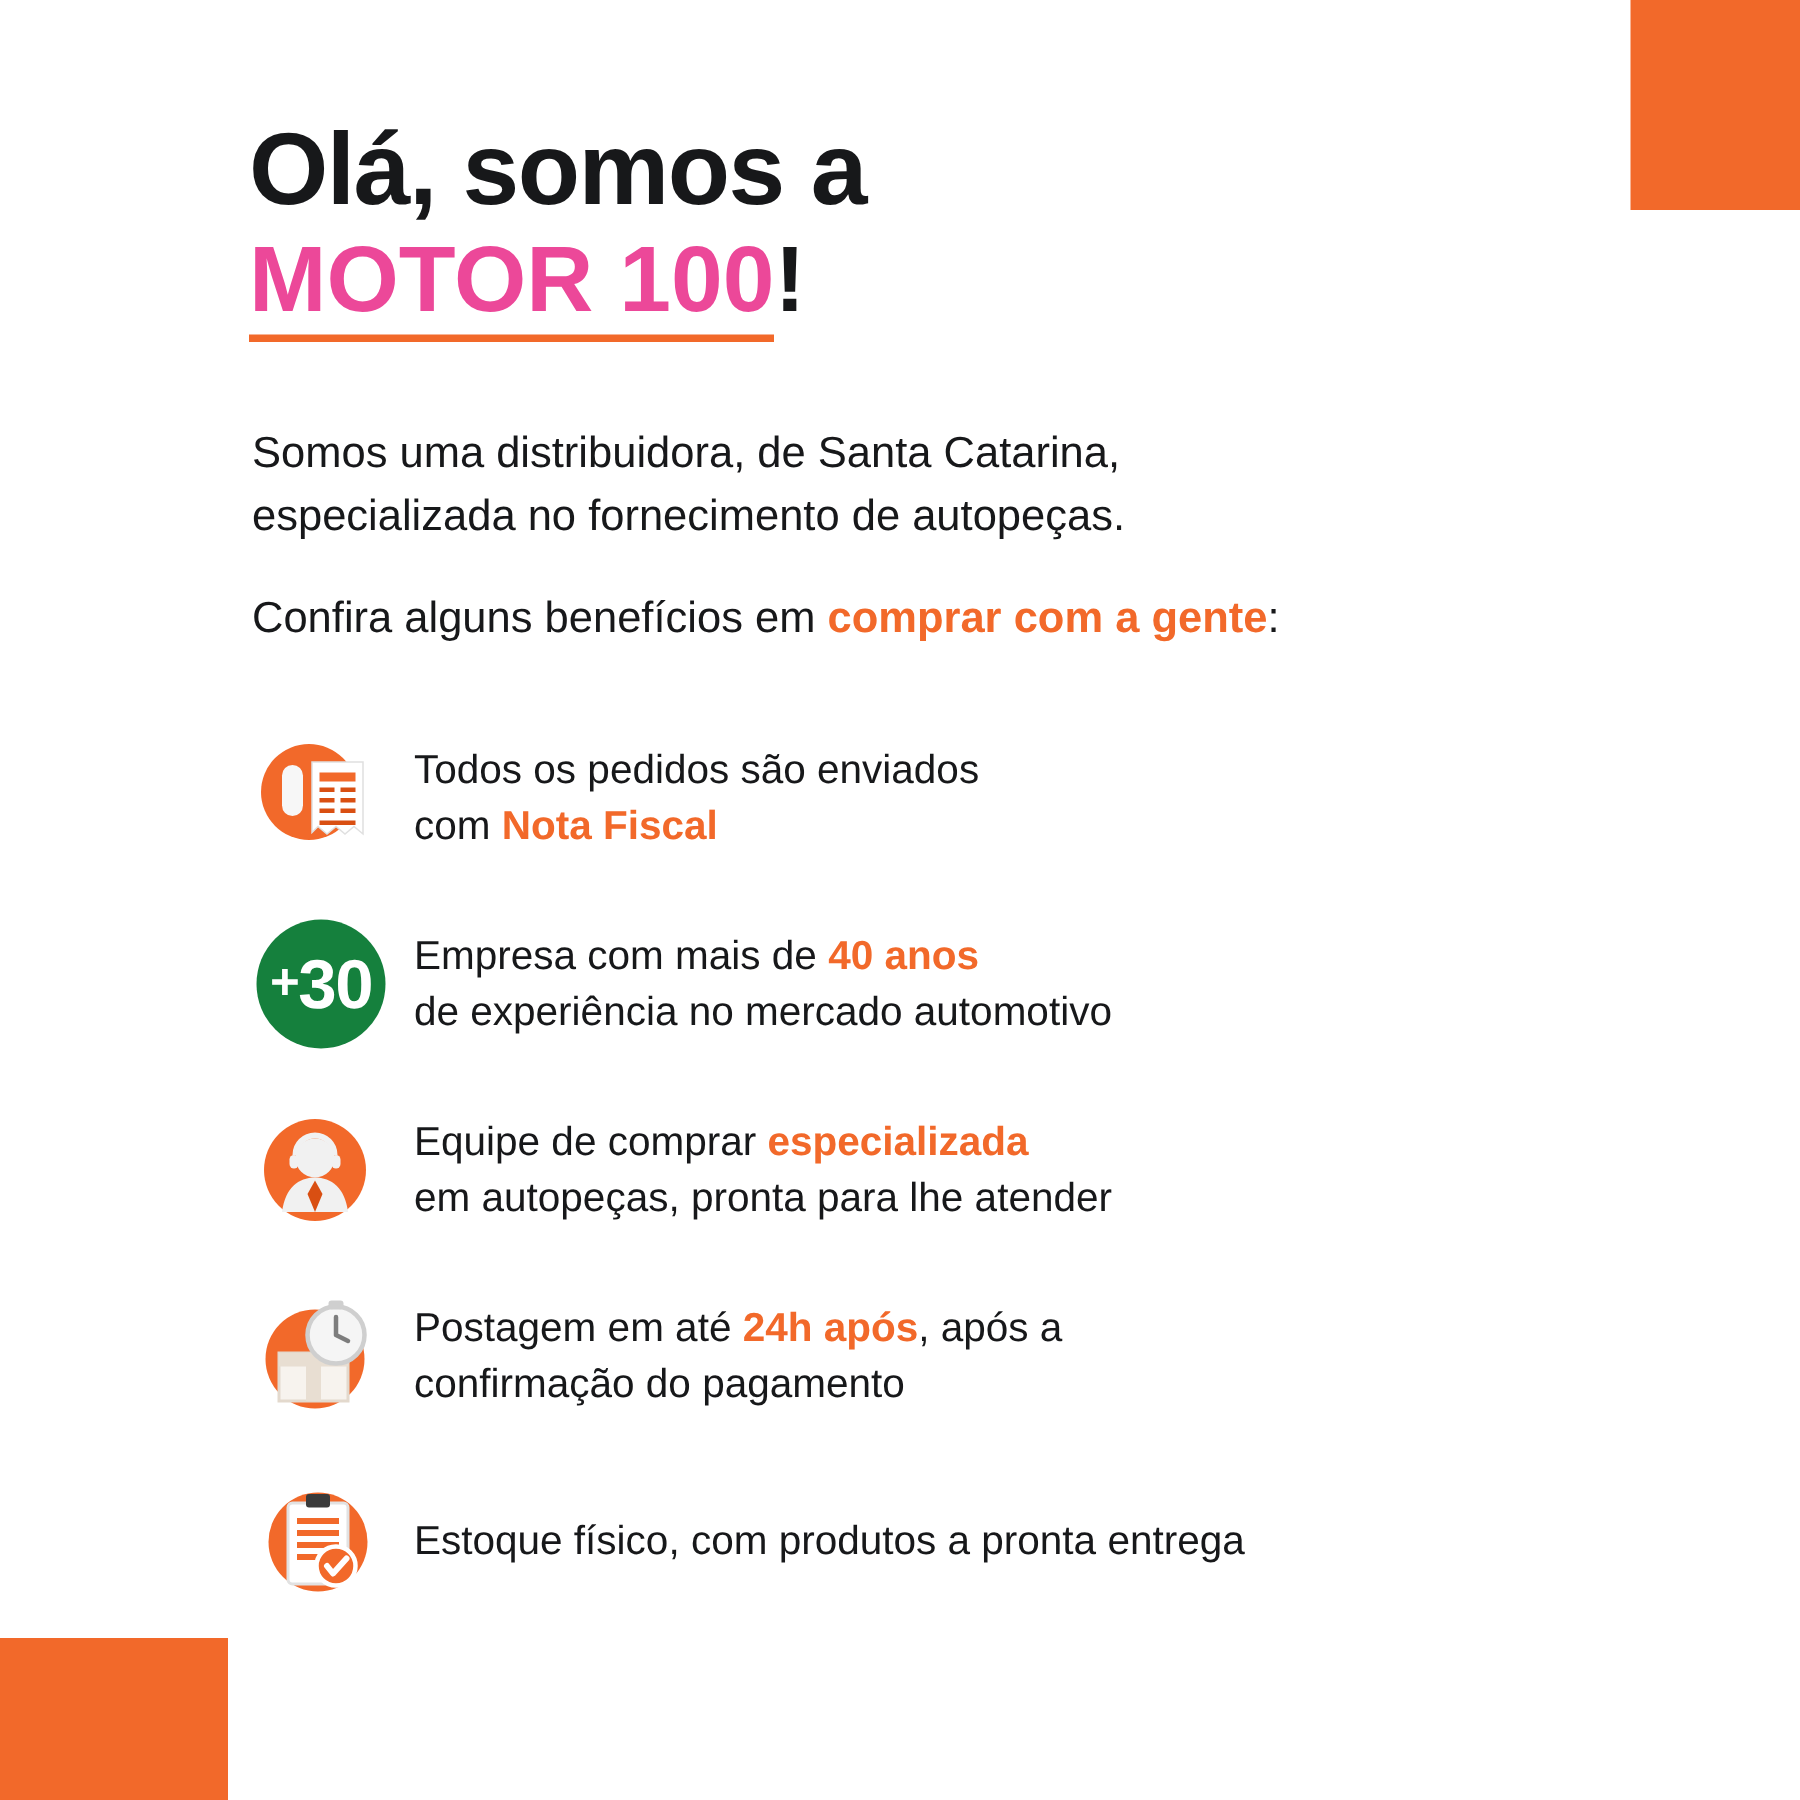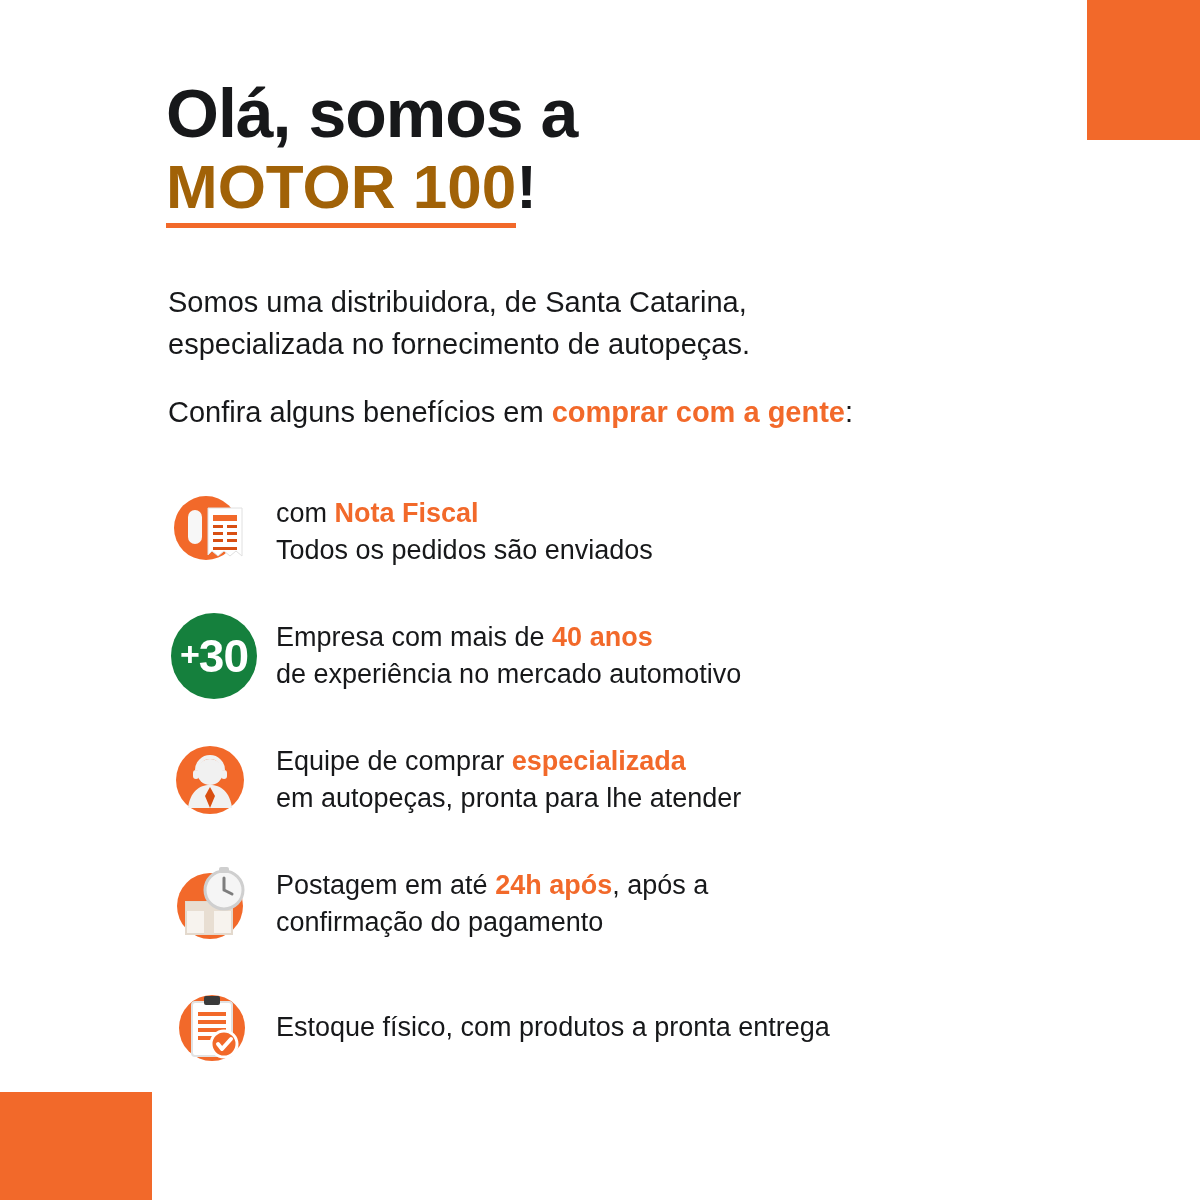--- a/index.html
+++ b/index.html
@@ -52,21 +52,21 @@
   .headline-line2 {
     font-size: 62px;
     font-weight: bold;
     color: #17181a;
     letter-spacing: 0px;
     line-height: 1.1;
     margin-top: 4px;
     white-space: nowrap;
   }
   .headline-brand {
-    color: #a16207;
+    color: #ec4899;
     border-bottom: 5px solid #f2692a;
     padding-bottom: 2px;
   }
   .headline-bang {
     color: #17181a;
   }
 
   
   .intro {
     position: absolute;
@@ -173,24 +173,24 @@
           <rect x="63" y="43" width="10" height="3" fill="#d94f12"></rect>
           <rect x="49" y="50" width="10" height="3" fill="#d94f12"></rect>
           <rect x="63" y="50" width="10" height="3" fill="#d94f12"></rect>
           <rect x="49" y="57" width="10" height="3" fill="#d94f12"></rect>
           <rect x="63" y="57" width="10" height="3" fill="#d94f12"></rect>
           <rect x="49" y="65" width="24" height="3" fill="#d94f12"></rect>
           <rect x="24" y="28" width="14" height="34" rx="7" fill="#f7f7f7"></rect>
         </svg>
       </div>
       <div class="text">
+        <div>Todos os pedidos são enviados</div>
         <div>
           <span>com </span><span class="hl">Nota Fiscal</span>
         </div>
-        <div>Todos os pedidos são enviados</div>
       </div>
     </div>
 
     <div class="benefit">
       <div class="icon-wrap">
         <div class="circle">
           <span class="badge-30"><span class="plus">+</span><span>30</span></span>
         </div>
       </div>
       <div class="text">

